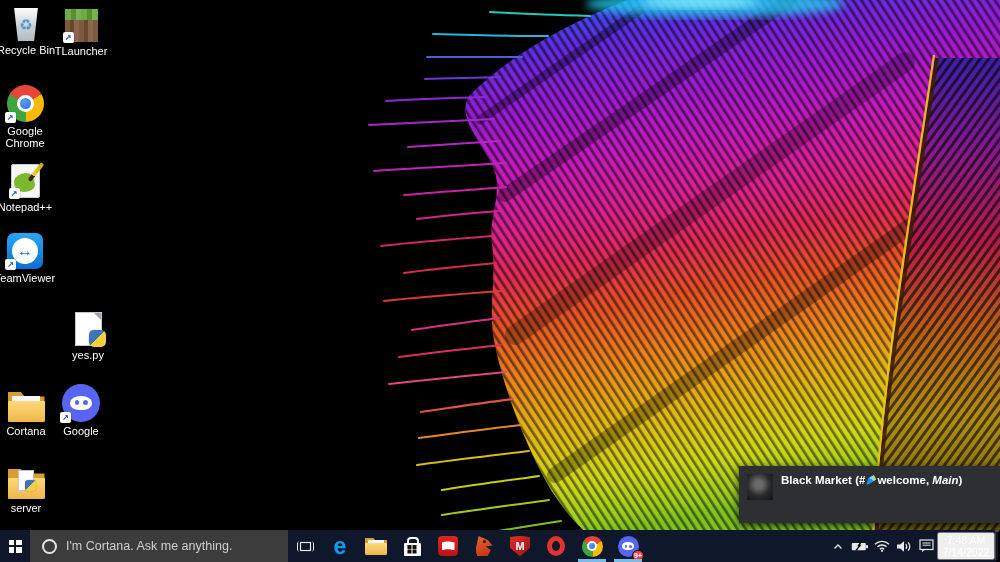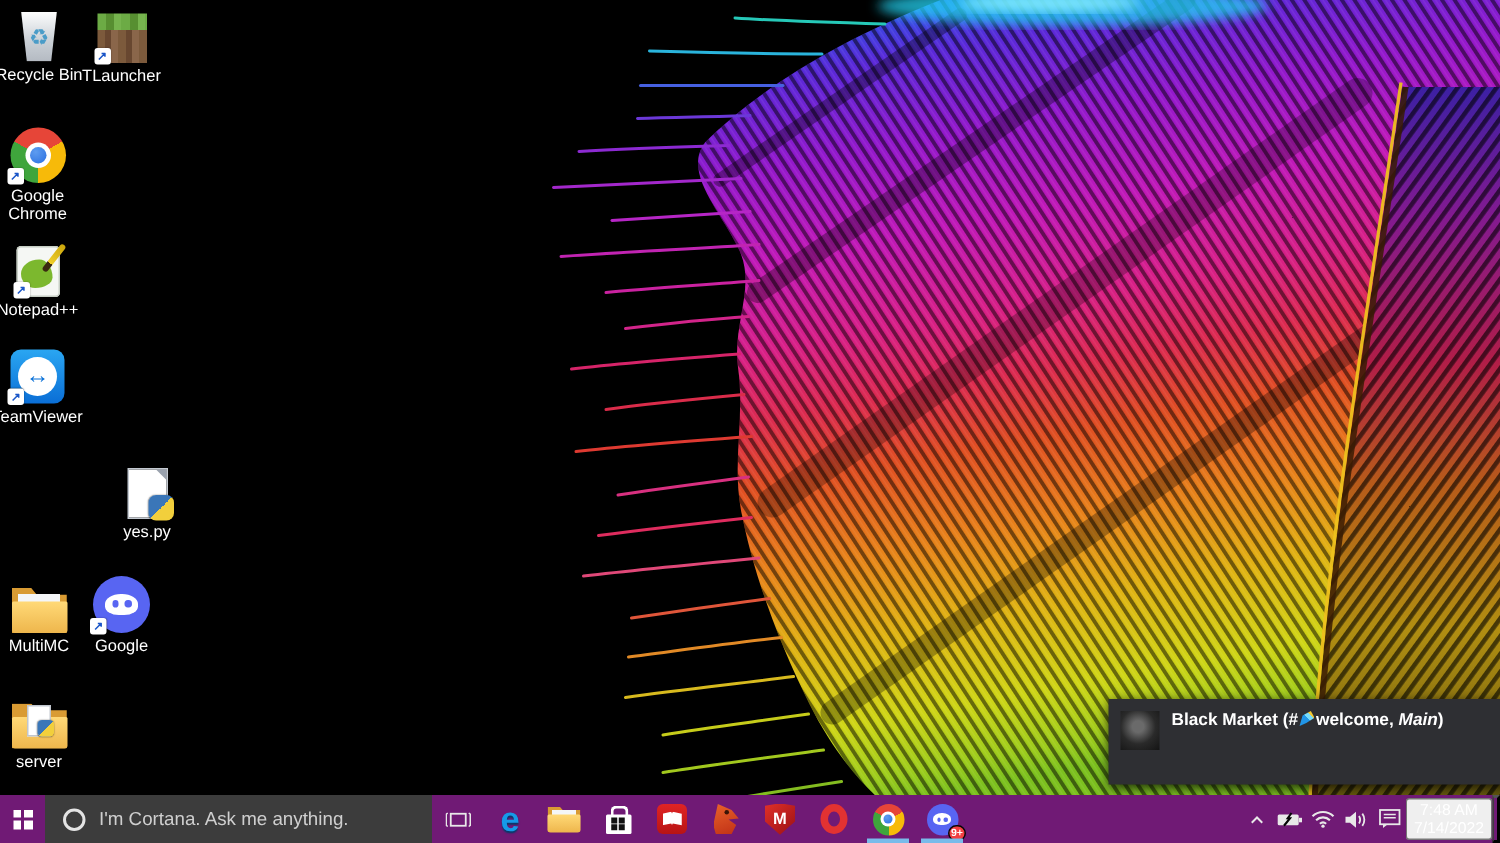--- a/index.html
+++ b/index.html
@@ -66,21 +66,21 @@
                background:linear-gradient(180deg,#ffd977,#eeb64c); }
 
   .ic-dis { width:38px; height:38px; border-radius:50%; background:#5865f2; position:relative; }
   .dface { position:absolute; left:8px; top:12px; width:22px; height:14px; background:#fff;
            border-radius:48% 48% 42% 42%; }
   .dface::before, .dface::after { content:''; position:absolute; top:4px; width:4.5px; height:5px;
            background:#5865f2; border-radius:50%; }
   .dface::before { left:4.5px; } .dface::after { right:4.5px; }
 
   
-  .taskbar { position:absolute; left:0; bottom:0; width:1000px; height:32px; background:#701a75;
+  .taskbar { position:absolute; left:0; bottom:0; width:1000px; height:32px; background:#0f172a;
              display:flex; align-items:stretch; z-index:50; }
   .tb-btn { background:transparent; border:none; display:flex; align-items:center; justify-content:center;
             cursor:pointer; position:relative; }
   .start { width:30px; }
   .win-grid { width:13px; height:13px; display:grid; grid-template-columns:1fr 1fr; grid-template-rows:1fr 1fr; gap:1.5px; }
   .win-grid span { background:#fff; }
 
   .search { width:258px; background:#3c3c3c; display:flex; align-items:center; padding-left:12px; gap:9px; }
   .cortana-ring { width:15px; height:15px; border:2px solid #e4e4e4; border-radius:50%; flex:none; }
   .search input { background:transparent; border:none; outline:none; color:#d8d8d8; font-size:12.5px; width:205px;
@@ -286,38 +286,38 @@
   <div class="di" style="left:-13px; top:231px">
     <div class="glyph">
         <div class="ic-tv">
       <span class="tv-circle">↔</span>
       <span class="sc">↗</span>
         </div>
       </div>
     <div class="lbl">TeamViewer</div>
   </div>
 
-  <div class="di" style="left:60px; top:308px">
+  <div class="di" style="left:50px; top:308px">
     <div class="glyph">
         <div class="ic-page">
           <span class="py-logo"></span>
         </div>
       </div>
     <div class="lbl">yes.py</div>
   </div>
 
   <div class="di" style="left:-12px; top:384px">
     <div class="glyph">
         <div class="ic-folder">
       <div class="fol-back"></div>
           <div class="fol-paper"></div>
           <div class="fol-front"></div>
         </div>
       </div>
-    <div class="lbl">MultiMC</div>
+    <div class="lbl">Cortana</div>
   </div>
 
   <div class="di" style="left:43px; top:384px">
     <div class="glyph">
         <div class="ic-dis">
           <span class="dface"></span>
       <span class="sc">↗</span>
         </div>
       </div>
     <div class="lbl">Google</div>

